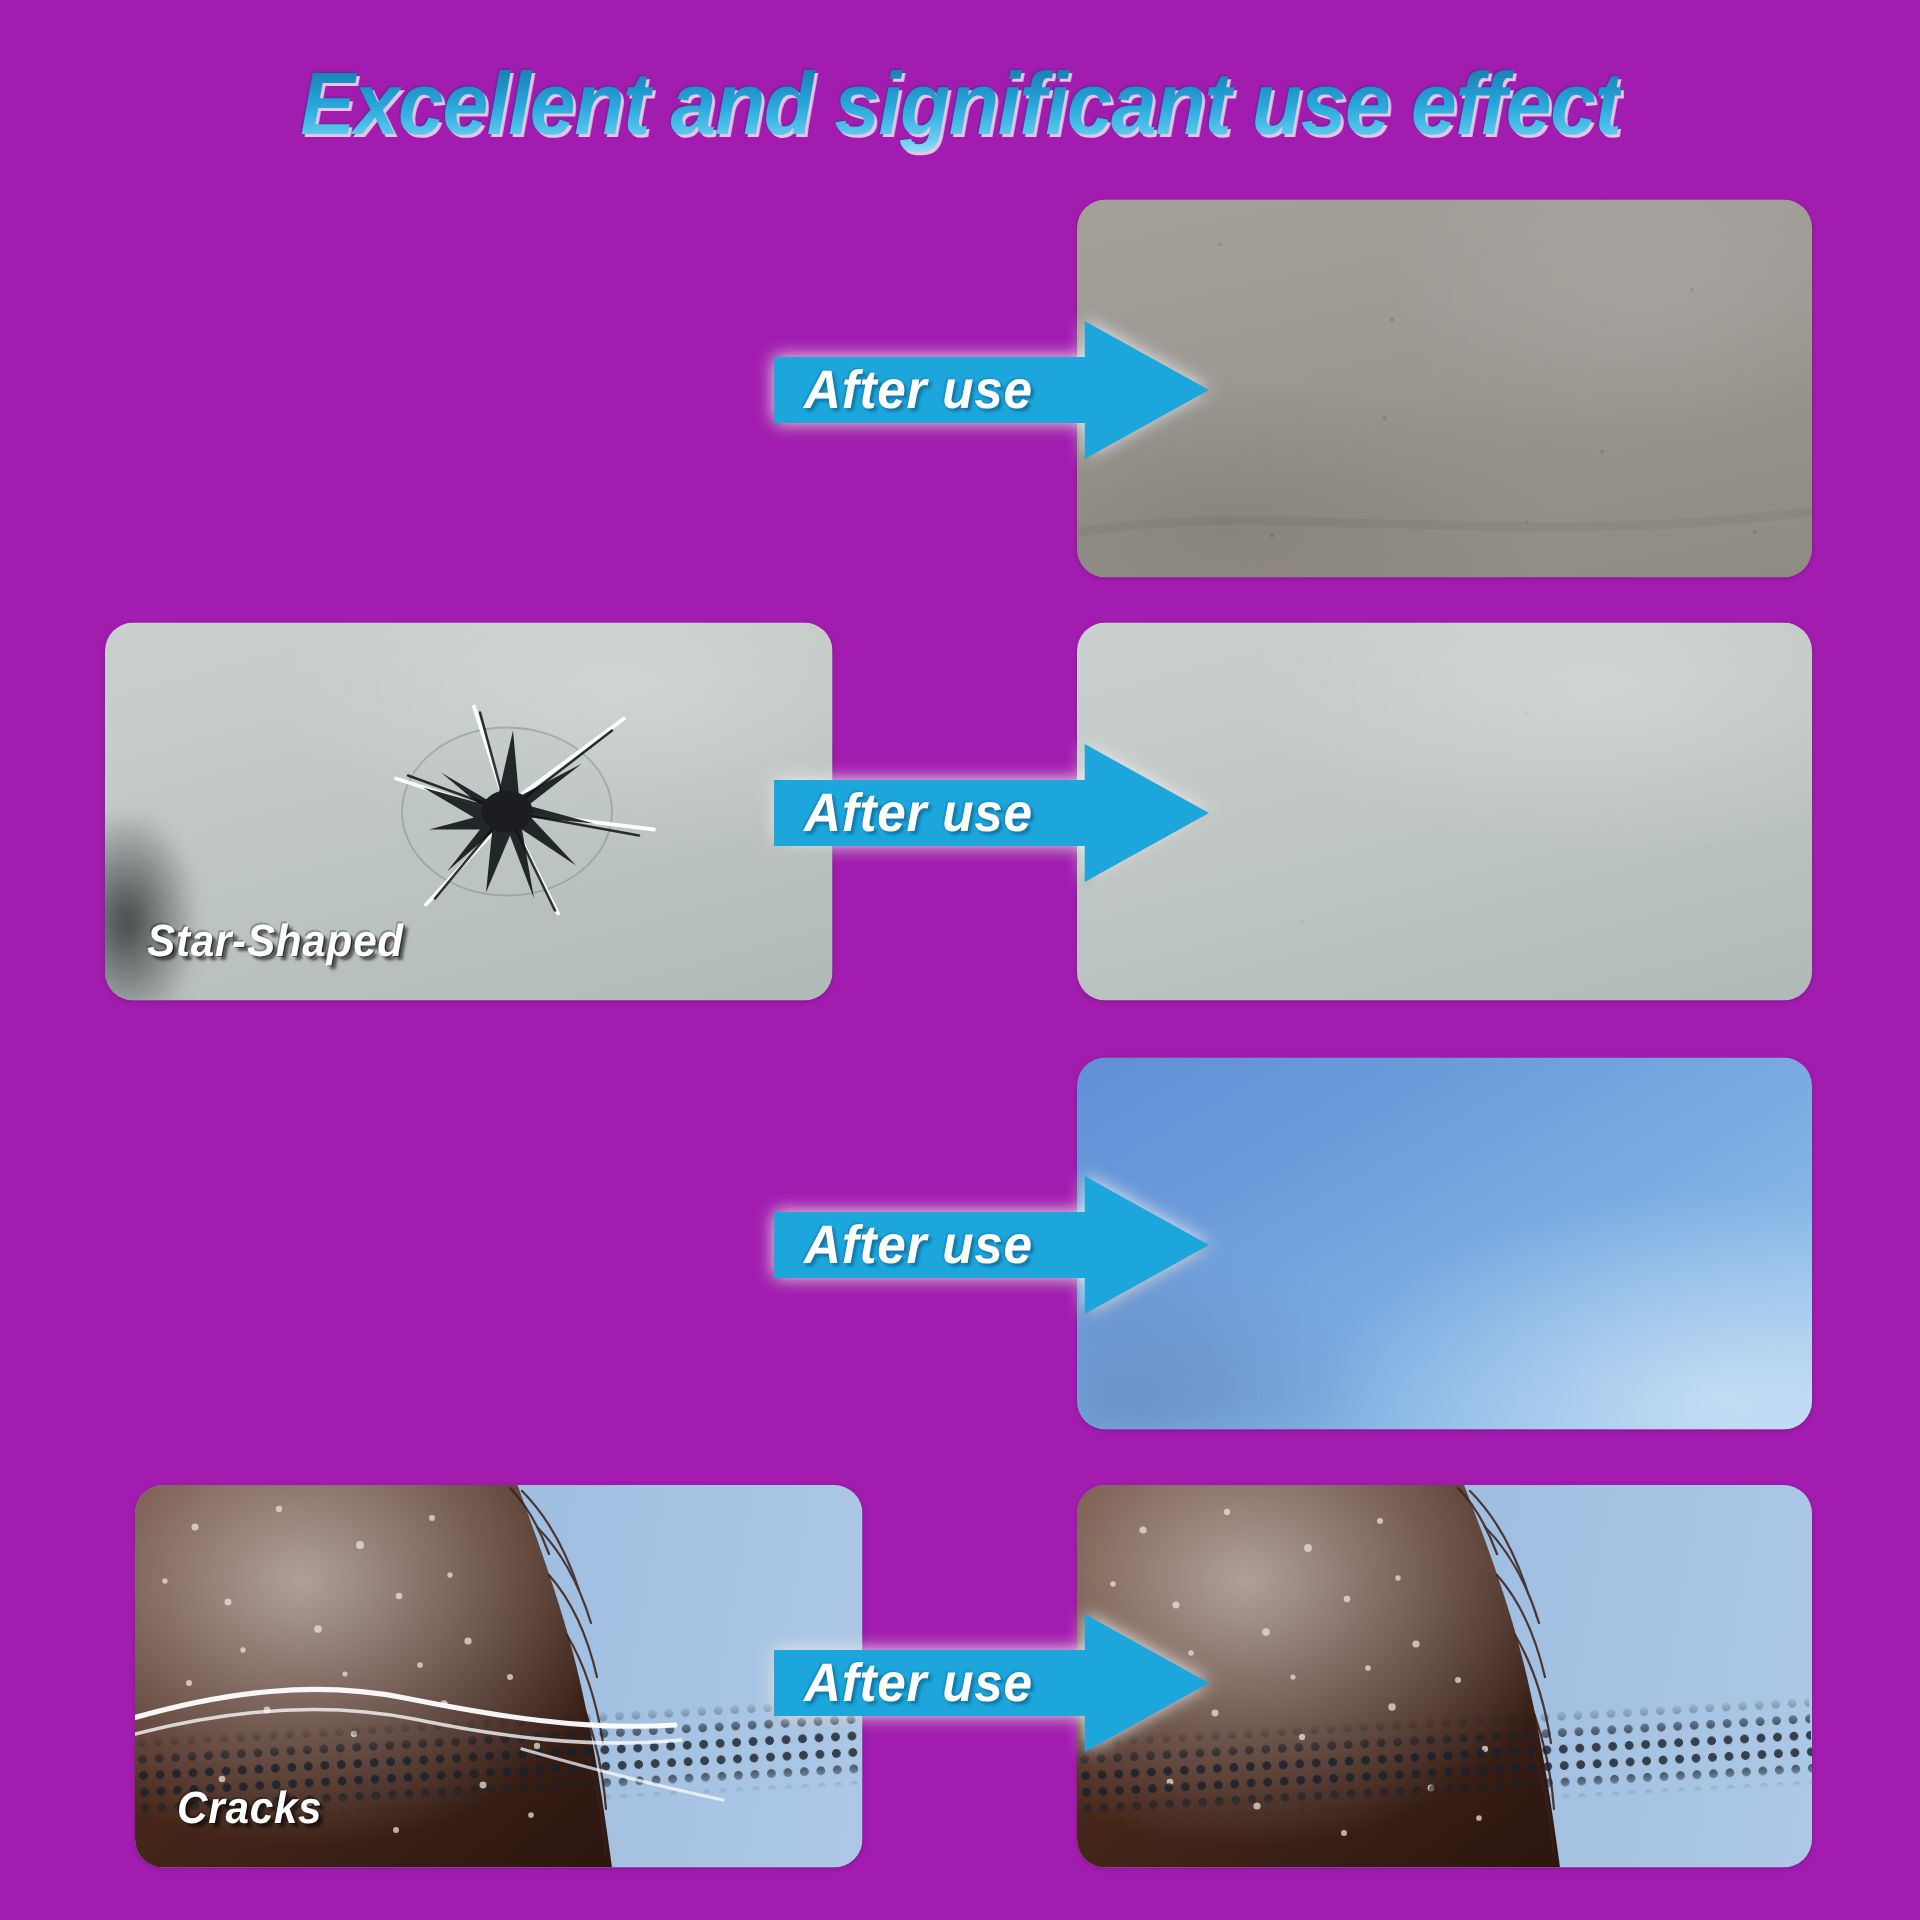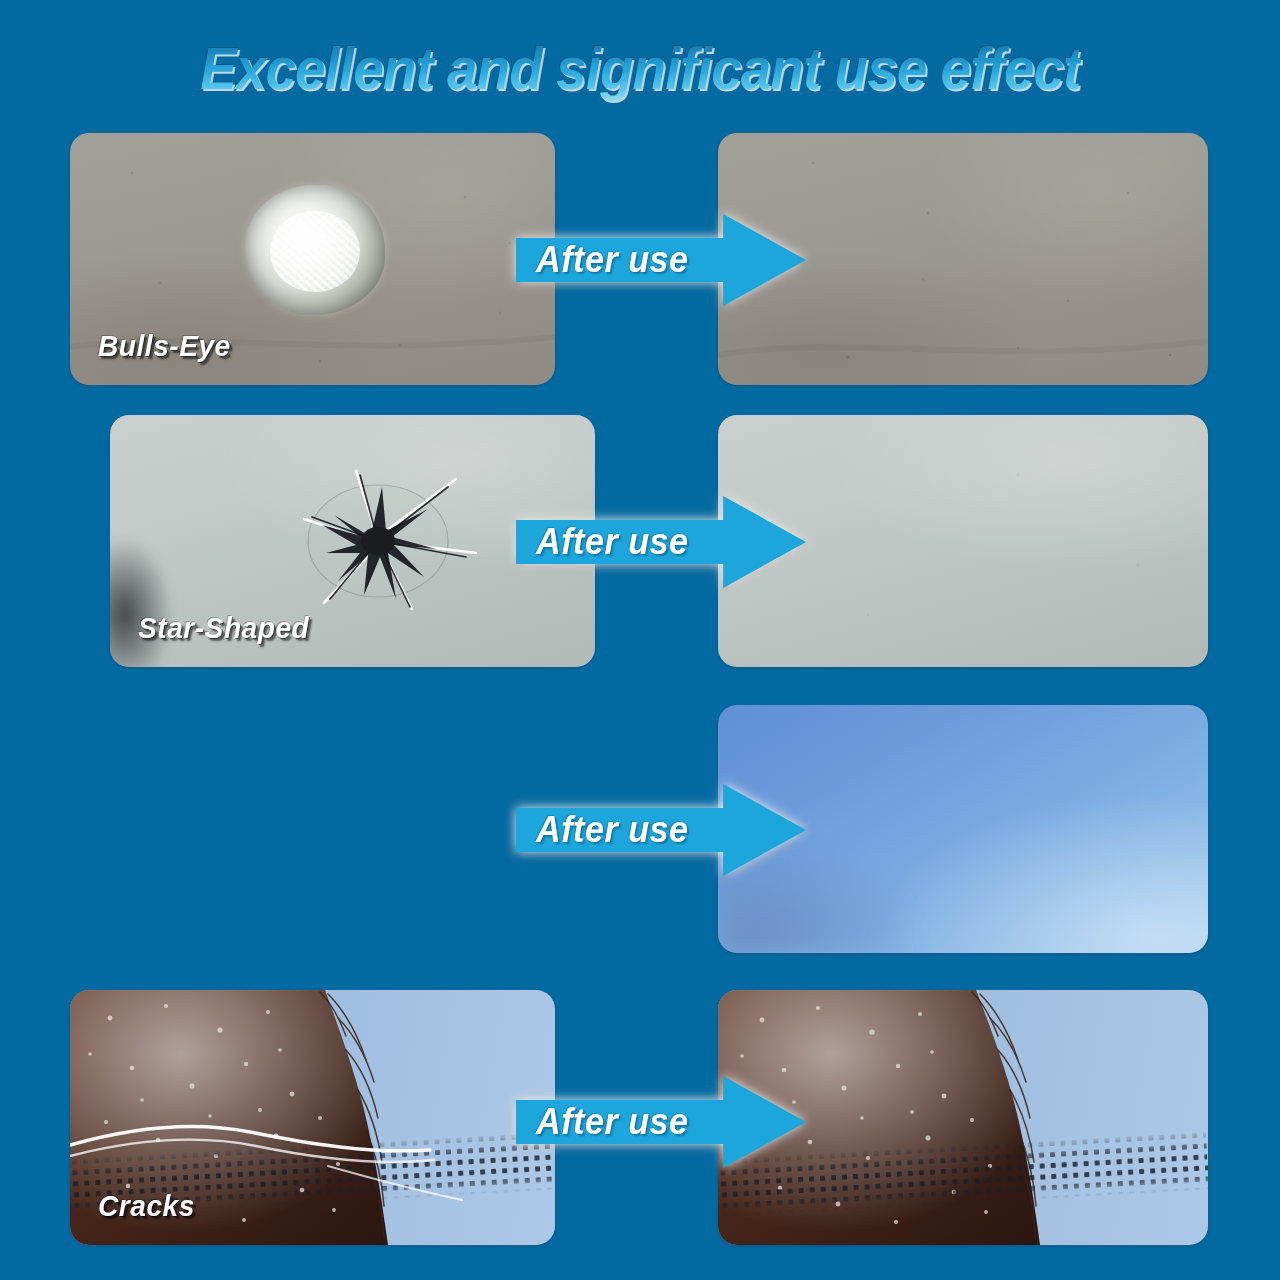--- a/index.html
+++ b/index.html
@@ -5,21 +5,21 @@
 <style>
   * { margin:0; padding:0; box-sizing:border-box; }
 
   html, body {
     width:1280px; height:1280px;
     background:#ffffff;
     font-family:"Liberation Sans", sans-serif;
     overflow:hidden;
   }
 
-  #page { position:relative; width:1280px; height:1280px; background:#0369a1; }
+  #page { position:relative; width:1280px; height:1280px; background:#a21caf; }
 
   
   .title-wrap {
     position:absolute; top:30px; left:0; width:1280px; height:78px;
     display:flex; align-items:center; justify-content:center;
   }
   .title {
     font-size:59px;
     font-weight:bold;
     font-style:italic;
@@ -165,38 +165,20 @@
 <body>
 
 <div id="page">
 
   <div class="title-wrap">
     <div class="title">Excellent and significant use effect</div>
   </div>
 
   <div class="row" id="row-0" style="top:133px;height:252px;">
 
-    <div class="panel left" style="height:252px;">
-      <div class="panel-bg bg-grey1"></div>
-      <svg class="grain" viewBox="0 0 485 252" preserveAspectRatio="none">
-        <g fill="#6d6a64" opacity="0.35">
-          <circle cx="62" cy="40" r="1.4"></circle>
-            <circle cx="120" cy="206" r="1.7"></circle>
-          <circle cx="395" cy="64" r="1.3"></circle>
-            <circle cx="430" cy="180" r="1.6"></circle>
-          <circle cx="250" cy="228" r="1.2"></circle>
-            <circle cx="330" cy="212" r="1.5"></circle>
-          <circle cx="90" cy="150" r="1.1"></circle>
-            <circle cx="440" cy="110" r="1.2"></circle>
-        </g>
-        <path d="M0,214 C120,196 260,226 485,204" stroke="#7d7a73" stroke-width="6" fill="none" opacity="0.18"></path>
-      </svg>
-      <div class="bullseye"></div>
-      <div class="caption">Bulls-Eye</div>
-    </div>
 
     <div class="panel right" style="height:252px;">
       <div class="panel-bg bg-grey1"></div>
       <svg class="grain" viewBox="0 0 490 252" preserveAspectRatio="none">
         <g fill="#6d6a64" opacity="0.38">
           <circle cx="210" cy="80" r="1.6"></circle>
             <circle cx="205" cy="146" r="1.5"></circle>
           <circle cx="350" cy="168" r="1.4"></circle>
             <circle cx="130" cy="224" r="1.5"></circle>
           <circle cx="452" cy="222" r="1.3"></circle>
@@ -211,21 +193,21 @@
     <div class="arrow" style="top:81px;height:92px;">
       <svg viewBox="0 0 322 92" preserveAspectRatio="none">
         <polygon points="0,24 230,24 230,0 322,46 230,92 230,68 0,68" fill="#1ca6dc"></polygon>
       </svg>
       <span class="arrow-label">After use</span>
     </div>
   </div>
 
   <div class="row" id="row-1" style="top:415px;height:252px;">
 
-    <div class="panel left" style="height:252px;margin-left:40px;">
+    <div class="panel left" style="height:252px;">
       <div class="panel-bg bg-grey2"></div>
       <div class="smudge-bl"></div>
       <svg class="starcrack" viewBox="0 0 230 165">
         <ellipse cx="118" cy="84" rx="70" ry="56" fill="rgba(190,198,196,0.30)" stroke="rgba(120,130,130,0.45)" stroke-width="1.2"></ellipse>
         <g stroke="#ffffff" stroke-width="2.6" fill="none" opacity="0.95" stroke-linecap="round">
           <path d="M118,80 L196,22"></path>
             <path d="M118,84 L216,96"></path>
           <path d="M118,86 L44,62"></path>
             <path d="M116,90 L64,146"></path>
           <path d="M120,88 L152,152"></path>
@@ -279,21 +261,21 @@
     <div class="arrow" style="top:79px;height:92px;">
       <svg viewBox="0 0 322 92" preserveAspectRatio="none">
         <polygon points="0,24 230,24 230,0 322,46 230,92 230,68 0,68" fill="#1ca6dc"></polygon>
       </svg>
       <span class="arrow-label">After use</span>
     </div>
   </div>
 
   <div class="row" id="row-3" style="top:990px;height:255px;">
 
-    <div class="panel left" style="height:255px;">
+    <div class="panel left" style="height:255px;margin-left:20px;">
       <div class="panel-bg bg-tree"></div>
       <svg class="canopy" viewBox="0 0 485 255" preserveAspectRatio="none">
         <defs>
           <linearGradient id="tg1" x1="0" y1="0" x2="1" y2="1">
             <stop offset="0%" stop-color="#5c3424"></stop>
             <stop offset="45%" stop-color="#46261a"></stop>
             <stop offset="100%" stop-color="#2b1610"></stop>
           </linearGradient>
           <radialGradient id="spk1" cx="35%" cy="25%" r="70%">
             <stop offset="0%" stop-color="#ffffff" stop-opacity="0.55"></stop>

